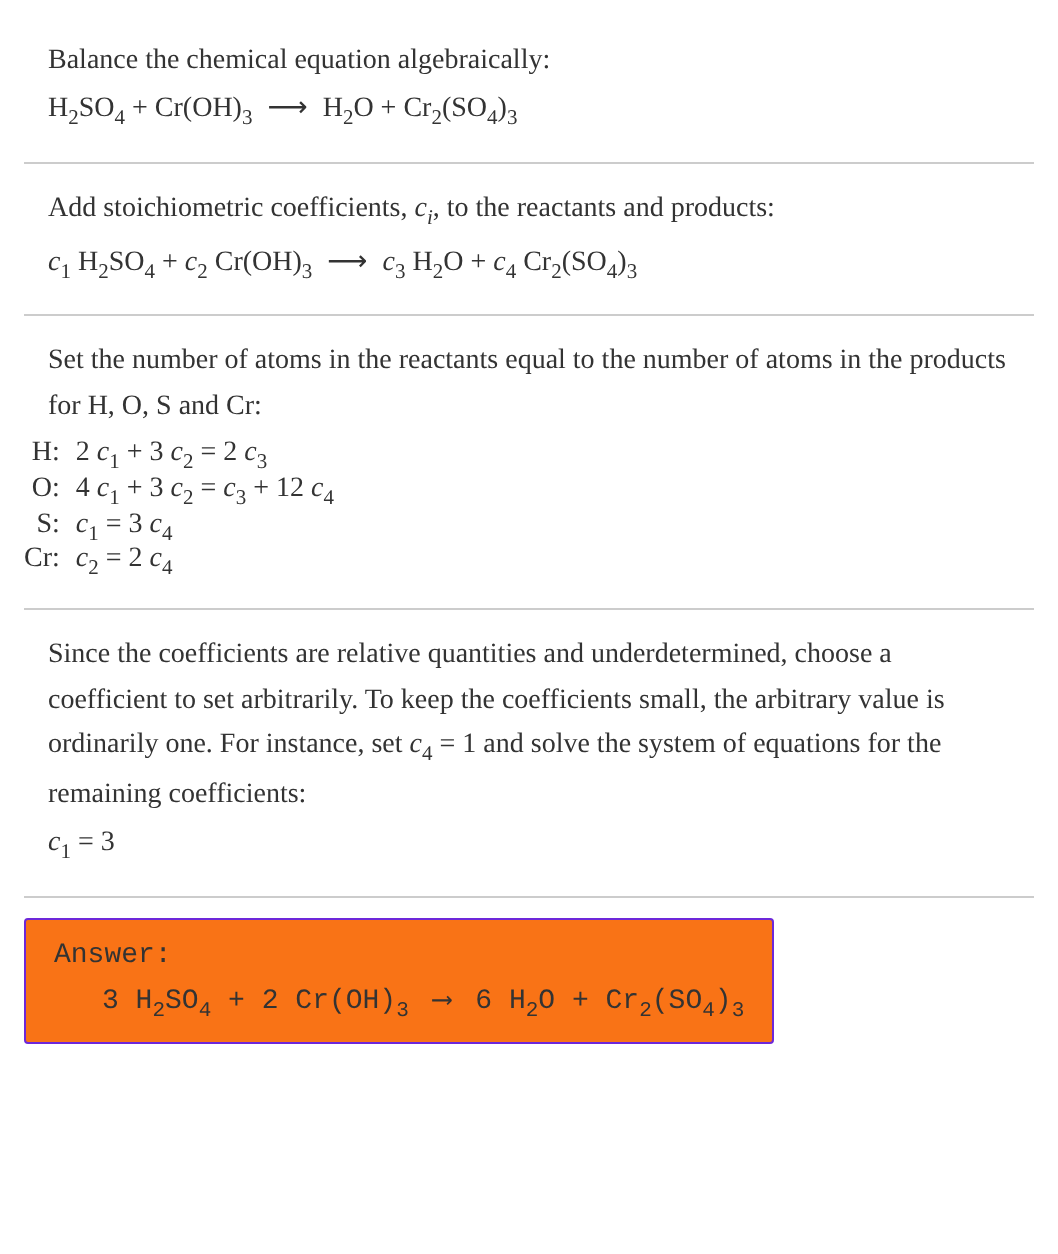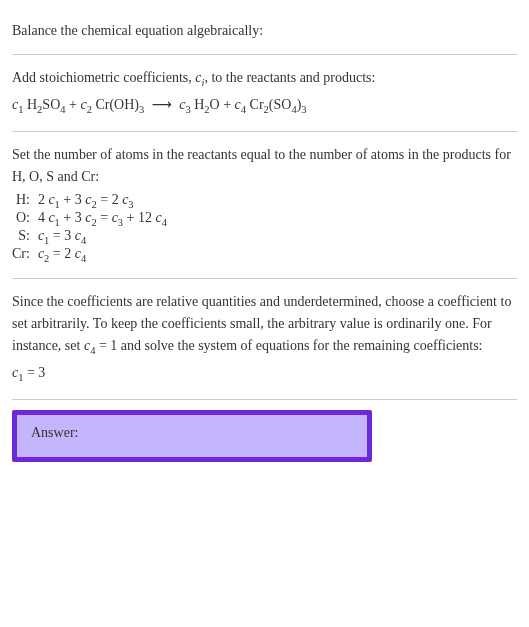--- a/index.html
+++ b/index.html
@@ -17,46 +17,47 @@
     }
     .section {
       border-bottom: 1px solid #ccc;
       padding: 10px 0;
     }
     .section:last-of-type {
       border-bottom: none;
     }
     .line {
       line-height: 1.6;
-      margin: 2px 0;
+      margin: 2px 12px;
     }
     .eq-table {
       display: table;
       margin: 4px 0;
     }
     .eq-row {
       display: table-row;
     }
     .eq-label {
       display: table-cell;
       text-align: right;
       padding-right: 8px;
       white-space: nowrap;
     }
     .eq-val {
       display: table-cell;
       white-space: nowrap;
     }
     .answer-box {
-      background: #c4b5fd;
-      border: 5px solid #6d28d9;
+      background: #f97316;
+      border: 1px solid #6d28d9;
       padding: 10px 14px;
       border-radius: 2px;
       display: inline-block;
       min-width: 360px;
+      font-family: Liberation Mono, monospace;
     }
     .answer-label {
       margin-bottom: 6px;
     }
     .answer-eq {
       padding-left: 24px;
     }
     sub {
       font-size: 0.75em;
       vertical-align: sub;
@@ -66,20 +67,21 @@
     }
     .arrow {
       padding: 0 4px;
     }
   </style>
 </head>
 <body>
 
 <div class="section">
   <div class="line">Balance the chemical equation algebraically:</div>
+  <div class="line">H<sub>2</sub>SO<sub>4</sub> + Cr(OH)<sub>3</sub> <span class="arrow">⟶</span> H<sub>2</sub>O + Cr<sub>2</sub>(SO<sub>4</sub>)<sub>3</sub></div>
 </div>
 
 <div class="section">
   <div class="line">Add stoichiometric coefficients, <i>c<sub class="sub-i">i</sub></i>, to the reactants and products:</div>
   <div class="line"><i>c</i><sub>1</sub> H<sub>2</sub>SO<sub>4</sub> + <i>c</i><sub>2</sub> Cr(OH)<sub>3</sub> <span class="arrow">⟶</span> <i>c</i><sub>3</sub> H<sub>2</sub>O + <i>c</i><sub>4</sub> Cr<sub>2</sub>(SO<sub>4</sub>)<sub>3</sub></div>
 </div>
 
 <div class="section">
   <div class="line">Set the number of atoms in the reactants equal to the number of atoms in the products for H, O, S and Cr:</div>
   <div class="eq-table">
@@ -103,14 +105,15 @@
 </div>
 
 <div class="section">
   <div class="line">Since the coefficients are relative quantities and underdetermined, choose a coefficient to set arbitrarily. To keep the coefficients small, the arbitrary value is ordinarily one. For instance, set <i>c</i><sub>4</sub> = 1 and solve the system of equations for the remaining coefficients:</div>
   <div class="line"><i>c</i><sub>1</sub> = 3</div>
 </div>
 
 <div class="section">
   <div class="answer-box">
     <div class="answer-label">Answer:</div>
+    <div class="answer-eq">3 H<sub>2</sub>SO<sub>4</sub> + 2 Cr(OH)<sub>3</sub> <span class="arrow">⟶</span> 6 H<sub>2</sub>O + Cr<sub>2</sub>(SO<sub>4</sub>)<sub>3</sub></div>
   </div>
 </div>
 
 </body></html>

